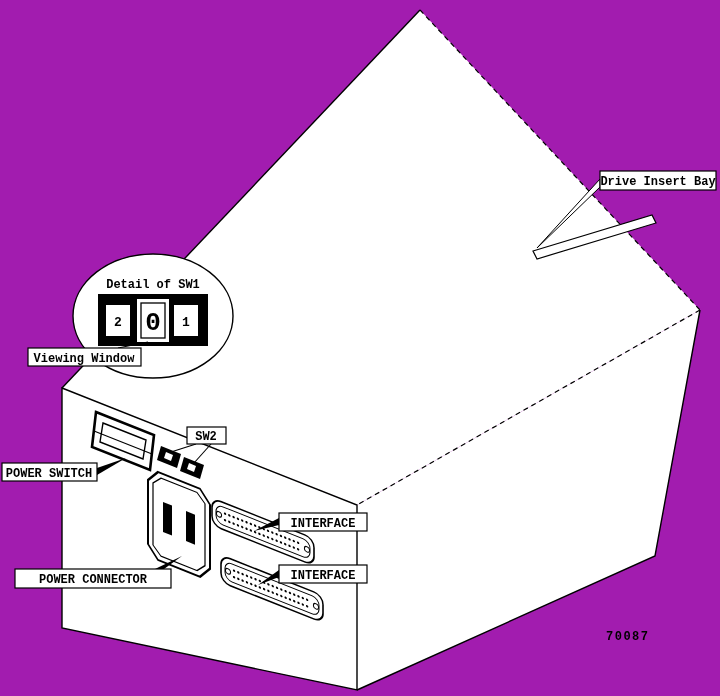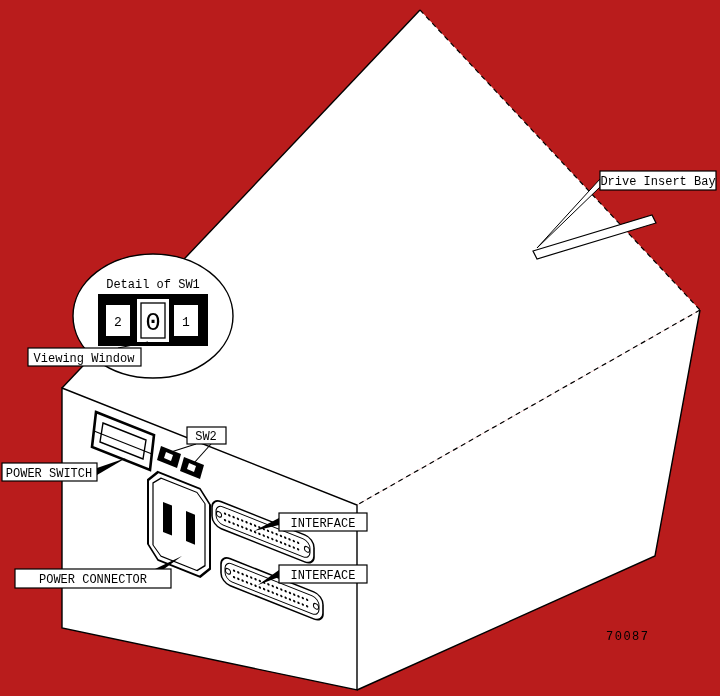--- a/index.html
+++ b/index.html
@@ -1,17 +1,17 @@
 <!DOCTYPE html>
 <html><head>
 <meta charset="utf-8">
 <style>
   html,body{margin:0;padding:0;background:#ffffff;}
-  .stage{position:relative;width:720px;height:696px;background:#b91c1c;overflow:hidden;
-         font-family:"Liberation Mono", monospace;}
+  .stage{position:relative;width:720px;height:696px;background:#a21caf;overflow:hidden;
+         font-family:"Liberation Mono", monospace;font-weight:bold;}
   svg{position:absolute;left:0;top:0;}
   .edge{stroke:#000;fill:none;stroke-width:1.4;}
   .edge-dashed{stroke:#000;fill:none;stroke-width:1.2;stroke-dasharray:5 4;}
   .face{fill:#ffffff;stroke:#000;stroke-width:1.4;}
   .white-fill{fill:#ffffff;stroke:#000;}
   .callout-box{fill:#ffffff;stroke:#000;stroke-width:1.2;}
   .lbl{font-family:"Liberation Mono", monospace;font-size:12px;fill:#000;}
   .lbl-mid{text-anchor:middle;}
   .digit{font-family:"Liberation Mono", monospace;font-size:13px;fill:#000;text-anchor:middle;}
   .digit-big{font-family:"Liberation Mono", monospace;font-size:26px;fill:#000;text-anchor:middle;}

